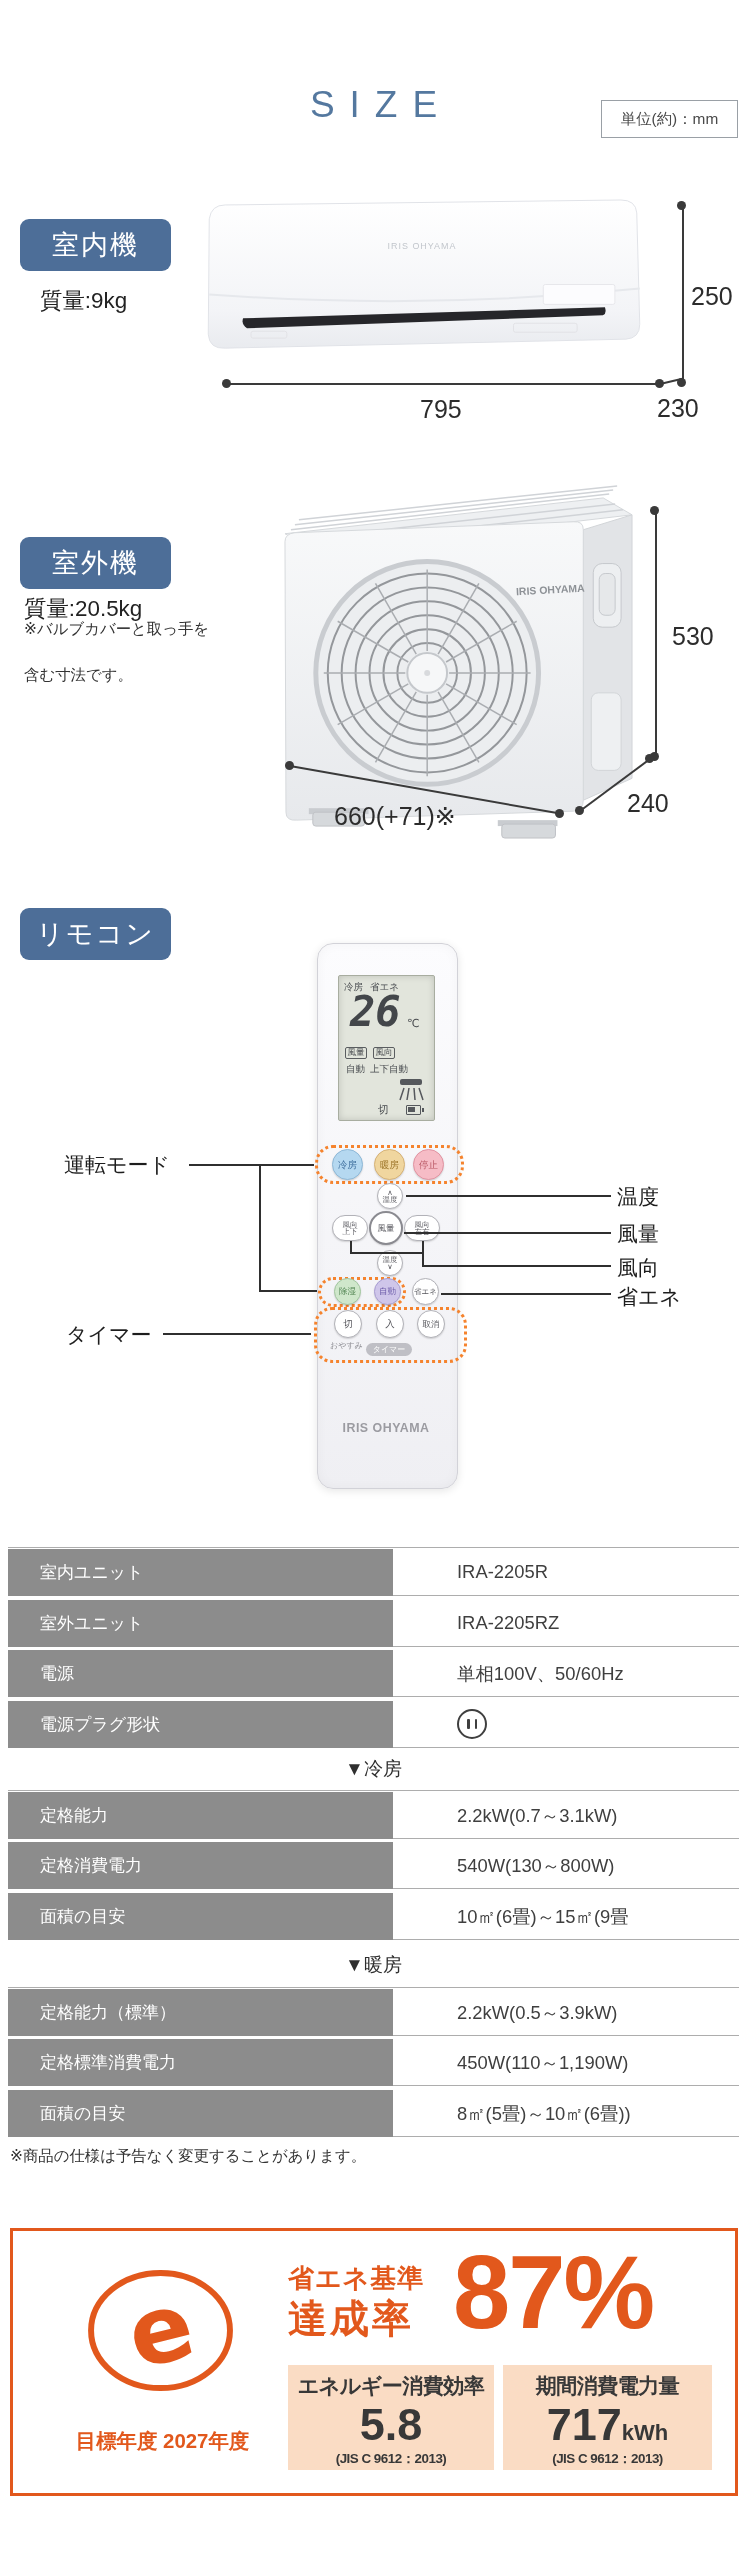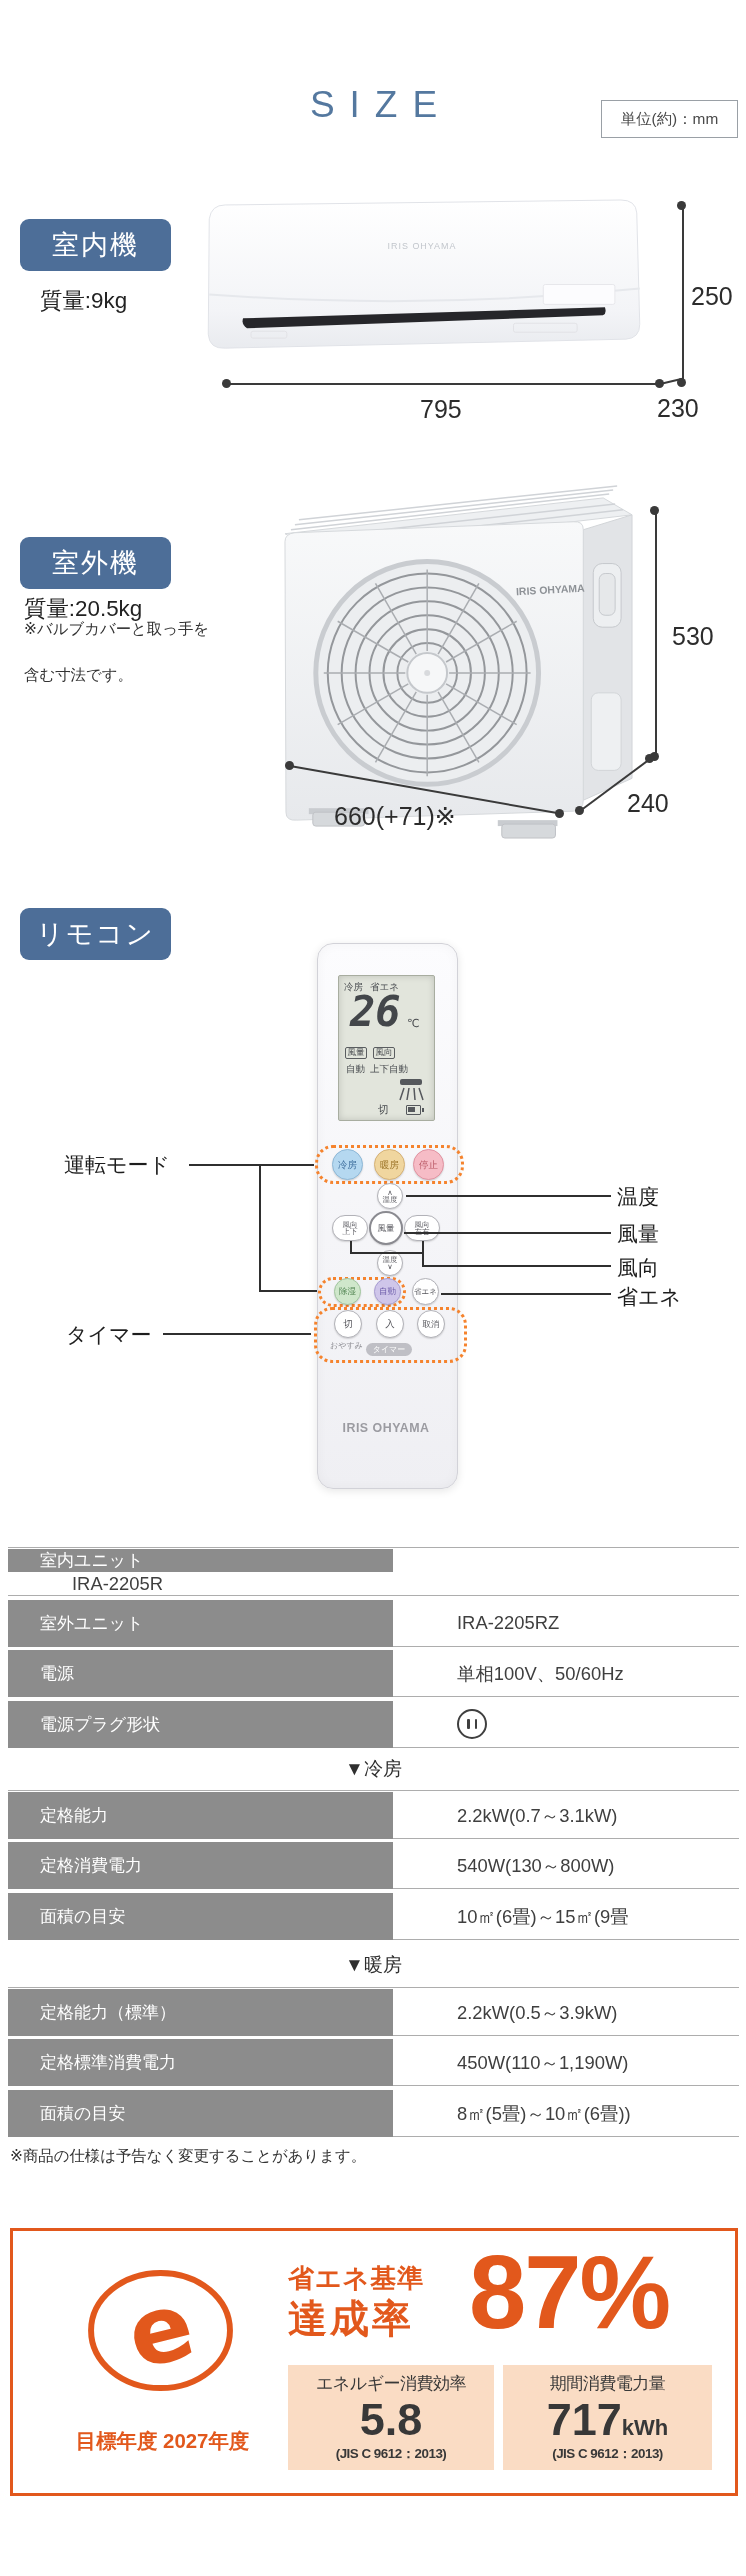--- a/index.html
+++ b/index.html
@@ -43,24 +43,24 @@
   .tlabel{width:385px;background:#8c8c8c;color:#fff;font-size:17px;display:flex;align-items:center;padding-left:32px;box-sizing:border-box;}
   .tvalue{flex:1;background:#fff;border-bottom:1px solid #adadad;color:#3f3f3f;font-size:18.4px;display:flex;align-items:center;padding-left:64px;box-sizing:border-box;}
   .tline{position:absolute;left:8px;width:731px;height:1px;background:#adadad;}
   .tsection{position:absolute;left:0;right:0;text-align:center;font-size:19px;color:#2f2f2f;}
   .plug{width:30px;height:30px;border:2px solid #3f3f3f;border-radius:50%;display:flex;align-items:center;justify-content:center;gap:5px;box-sizing:border-box;}
   .slot{width:2.5px;height:10px;background:#3f3f3f;border-radius:1px;}
   
   .ebox{position:absolute;left:10px;top:2228px;width:728px;height:268px;border:3px solid #e2581c;box-sizing:border-box;background:#fff;}
   .eh1{position:absolute;left:275px;top:30px;font-size:26px;font-weight:bold;color:#e2581c;letter-spacing:1px;}
   .eh2{position:absolute;left:275px;top:61px;font-size:39px;font-weight:bold;color:#e2581c;letter-spacing:3px;}
-  .epct{position:absolute;left:456px;top:10px;font-size:103px;font-weight:800;color:#e2581c;line-height:1;letter-spacing:-2px;}
+  .epct{position:absolute;left:440px;top:10px;font-size:103px;font-weight:800;color:#e2581c;line-height:1;letter-spacing:-2px;}
   .eyear{position:absolute;left:40px;top:196px;width:219px;text-align:center;font-size:20.4px;font-weight:bold;color:#e2581c;}
   .ecard{position:absolute;top:134px;height:105px;background:#fadcc4;text-align:center;box-sizing:border-box;padding-top:7px;color:#383838;}
-  .ecard .ct{font-size:17px;font-weight:normal;letter-spacing:-0.5px;}
+  .ecard .ct{font-size:21px;font-weight:bold;letter-spacing:-0.5px;}
   .ecard .cv{font-size:45px;font-weight:bold;line-height:1.1;}
   .ecard .cu{font-size:22px;font-weight:bold;}
   .ecard .cs{font-size:13.4px;font-weight:bold;letter-spacing:-0.5px;}
   .tiny7{font-size:7.5px;} .tiny8{font-size:8.5px;} .tiny9{font-size:9.5px;}
 </style>
 </head>
 <body>
 
 <div class="page">
 
@@ -258,21 +258,21 @@
   <div class="cvline" style="left:422px;top:1252px;height:14px;"></div>
   <div class="cline" style="left:422px;top:1265px;width:189px;"></div>
 
   <div class="callout" style="left:617px;top:1283px;">省エネ</div>
   <div class="cline" style="left:441px;top:1293px;width:170px;"></div>
 
   <div class="callout" style="left:66px;top:1321px;">タイマー</div>
   <div class="cline" style="left:163px;top:1333px;width:148px;"></div>
 
   <div class="tline" style="top:1547px;"></div>
-  <div class="trow" style="top:1549px;flex-direction:column;">
+  <div class="trow" style="top:1549px;">
     <div class="tlabel">室内ユニット</div>
     <div class="tvalue">IRA-2205R</div>
   </div>
   <div class="trow" style="top:1600px;">
     <div class="tlabel">室外ユニット</div>
     <div class="tvalue">IRA-2205RZ</div>
   </div>
   <div class="trow" style="top:1650px;">
     <div class="tlabel">電源</div>
     <div class="tvalue">単相100V、50/60Hz</div>

